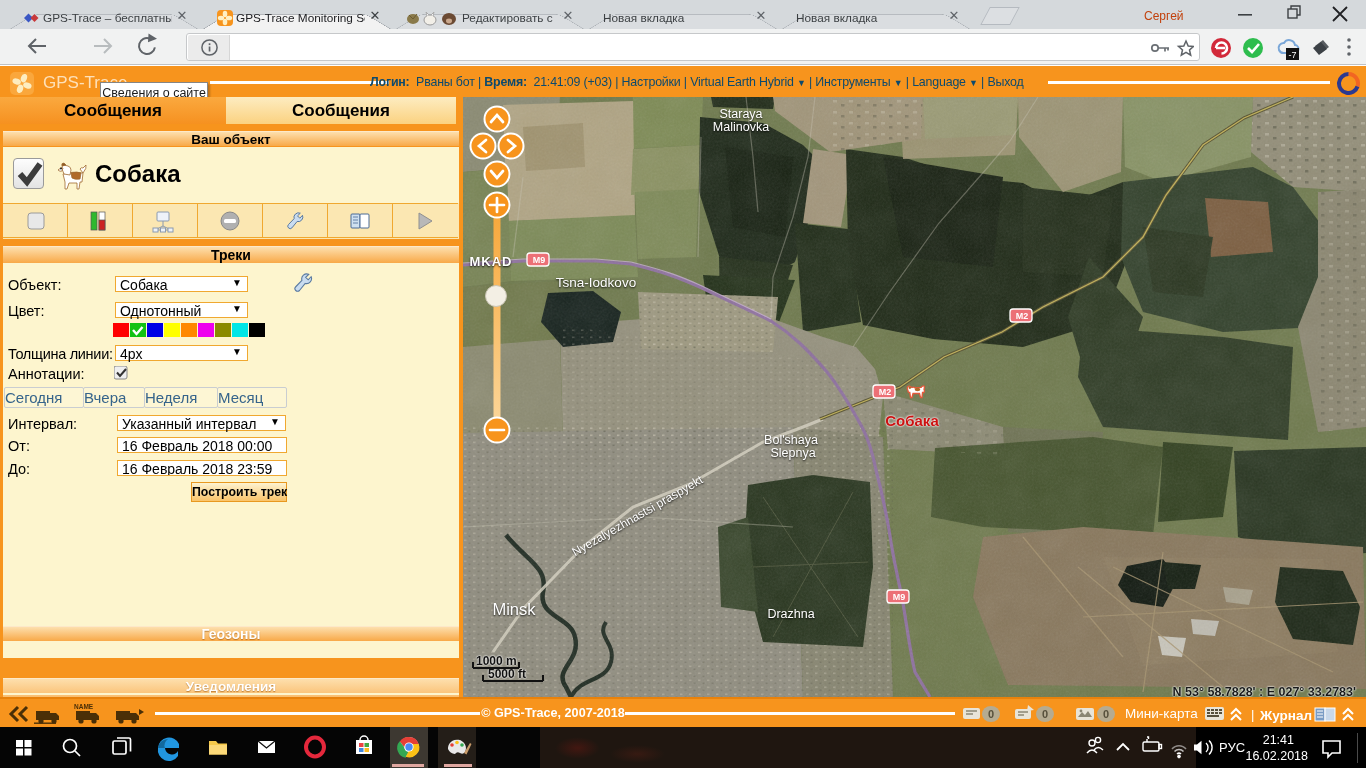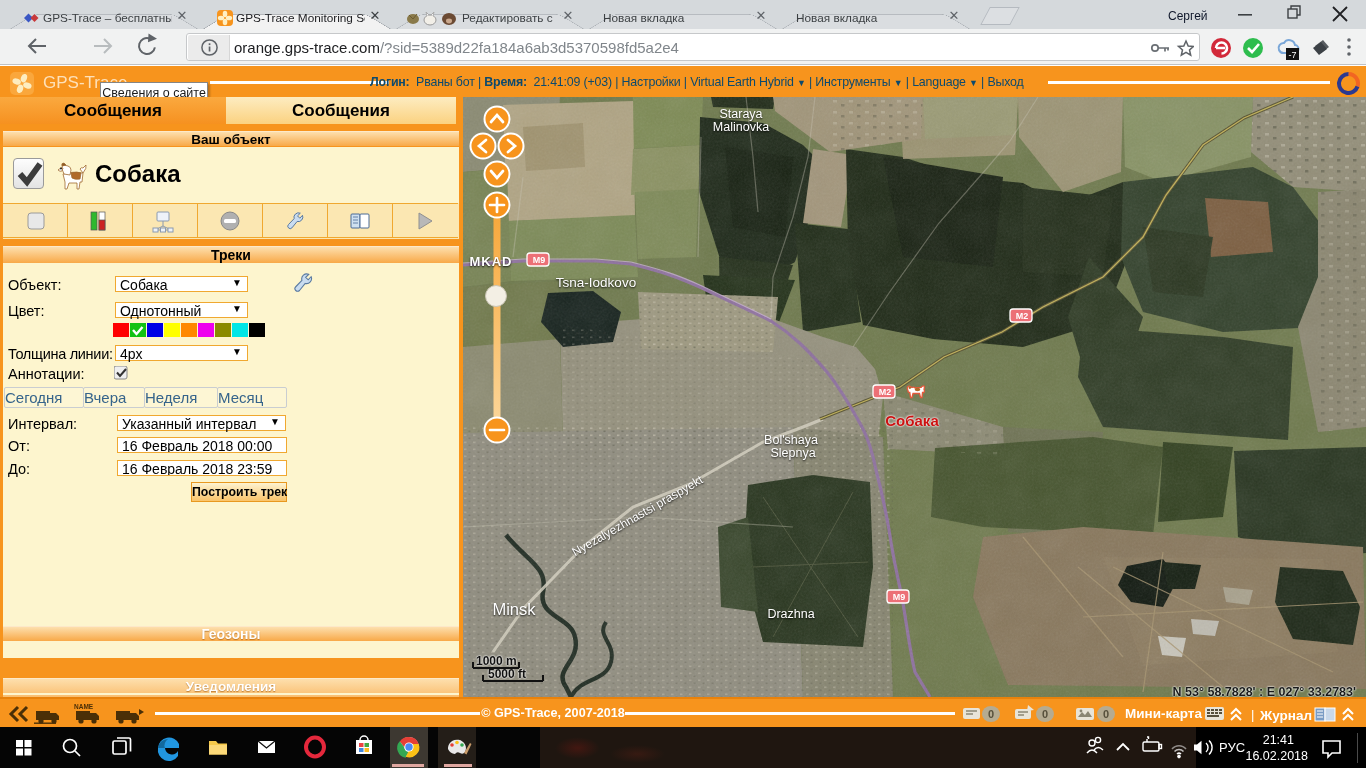--- a/index.html
+++ b/index.html
@@ -4,21 +4,21 @@
 html,body{width:1366px;height:768px;overflow:hidden;font-family:"Liberation Sans",sans-serif}
 #screen{position:absolute;top:0;left:0;width:1366px;height:768px;background:#fff}
 .abs{position:absolute}
 
 #tabstrip{position:absolute;top:0;left:0;width:1366px;height:29px;background:#d5d9dc}
 .tab{position:absolute;top:6px;height:23px;font-size:12px;color:#3c4043}
 .tabshape{position:absolute;top:0;left:0;width:100%;height:100%;background:#dadde0;border:1px solid #a8adb2;border-bottom:none;transform:perspective(30px) rotateX(28deg);transform-origin:bottom;border-radius:6px 6px 0 0}
 .tab.active .tabshape{background:#f2f2f2;border-color:#989da2}
 .tabtxt{position:absolute;top:4.5px;left:33px;right:26px;overflow:hidden;white-space:nowrap;font-size:11.8px}
 .tabx{position:absolute;top:3px;right:9px;width:14px;height:14px;color:#5f6368;font-size:13px;text-align:center;line-height:14px}
-#winttl{position:absolute;top:9px;left:1168px;font-size:12px;color:#0f172a}
+#winttl{position:absolute;top:9px;left:1144px;font-size:12px;color:#c2410c}
 
 #toolbar{position:absolute;top:29px;left:0;width:1366px;height:36px;background:#f1f2f2;border-bottom:1px solid #c0c2c4}
 #omni{position:absolute;top:32.5px;left:186px;width:1014px;height:28px;background:#fff;border:1px solid #c6c8ca;border-radius:3px}
 #omnichip{position:absolute;top:1px;left:1px;width:42px;height:25px;background:#ebebeb;border-right:1px solid #d6d6d6;border-radius:2px 0 0 2px}
 #urltxt{position:absolute;top:5.5px;left:47px;font-size:15px;color:#202124;white-space:nowrap}
 #urltxt .g{color:#80868b}
 
 #page{position:absolute;top:66px;left:0;width:1366px;height:661px;background:#f7941d}
 .ptab{position:absolute;top:0;height:27px;font-weight:bold;font-size:17px;color:#000;text-align:center;line-height:27px}
 #ptab1{left:0;width:226px;background:linear-gradient(#faa93f,#f69120)}
@@ -109,21 +109,20 @@
   </svg>
 </div>
 <div id="omni">
   <div id="omnichip">
         <svg class="abs" style="top:4px;left:13px" width="17" height="17">
           <circle cx="8.5" cy="8.5" r="7.6" fill="none" stroke="#5f6368" stroke-width="1.5"></circle>
           <rect x="7.7" y="7.5" width="1.7" height="5" fill="#5f6368"></rect>
           <rect x="7.7" y="4.3" width="1.7" height="1.8" fill="#5f6368"></rect>
         </svg>
       </div>
-  <div id="urltxt">orange.gps-trace.com<span class="g">/?sid=5389d22fa184a6ab3d5370598fd5a2e4</span></div>
   <svg class="abs" style="top:5px;left:963px" width="44" height="18">
     <g stroke="#6a6f74" fill="none" stroke-width="1.7">
           <circle cx="5" cy="9" r="3.2"></circle>
           <path d="M8.2 9 H19 M15 9 v3.4 M18 9 v2.6"></path>
         </g>
     <path d="M36 2 l2.2 5 5.3 .4 -4 3.6 1.2 5.2 -4.7 -2.9 -4.7 2.9 1.2 -5.2 -4 -3.6 5.3 -.4 z" fill="none" stroke="#5f6368" stroke-width="1.5"></path>
   </svg>
 </div>
 <svg class="abs" style="top:36px;left:1203px" width="160" height="26">
   <circle cx="18" cy="12" r="10" fill="#d2293a"></circle>
@@ -305,21 +304,21 @@
           <path d="M58,9 h10 M58,12 h6" stroke="#8a8674" stroke-width="1.3"></path>
           <path d="M68,2 l6,5 -7,1z" fill="#e8e4d8"></path>
       <ellipse cx="85" cy="11" rx="9" ry="8" fill="#b5ab91"></ellipse>
           <text x="85" y="15" font-size="11" font-weight="bold" fill="#57503c" text-anchor="middle">0</text>
       <rect x="116" y="5" width="18" height="12" rx="2" fill="#e8e4d8"></rect>
           <path d="M118,14 l4,-5 3,3 3,-4 4,6z" fill="#8a8674"></path>
           <circle cx="121" cy="8" r="1.4" fill="#8a8674"></circle>
       <ellipse cx="146" cy="11" rx="9" ry="8" fill="#b5ab91"></ellipse>
           <text x="146" y="15" font-size="11" font-weight="bold" fill="#57503c" text-anchor="middle">0</text>
     </svg>
-    <div class="abs" style="top:7px;left:1125px;font-size:13.5px;font-weight:bold;color:#fff">Мини-карта</div>
+    <div class="abs" style="top:7px;left:1125px;font-size:13.5px;font-weight:normal;color:#fff">Мини-карта</div>
     <svg class="abs" style="top:5px;left:1203px" width="160" height="22">
       <rect x="2" y="3" width="19" height="13" rx="2" fill="#e8e4d8"></rect>
           <g fill="#57503c">
             <rect x="4" y="5" width="3" height="2"></rect>
             <rect x="8" y="5" width="3" height="2"></rect>
             <rect x="12" y="5" width="3" height="2"></rect>
             <rect x="16" y="5" width="3" height="2"></rect>
             <rect x="4" y="8" width="3" height="2"></rect>
             <rect x="8" y="8" width="3" height="2"></rect>
             <rect x="12" y="8" width="3" height="2"></rect>

